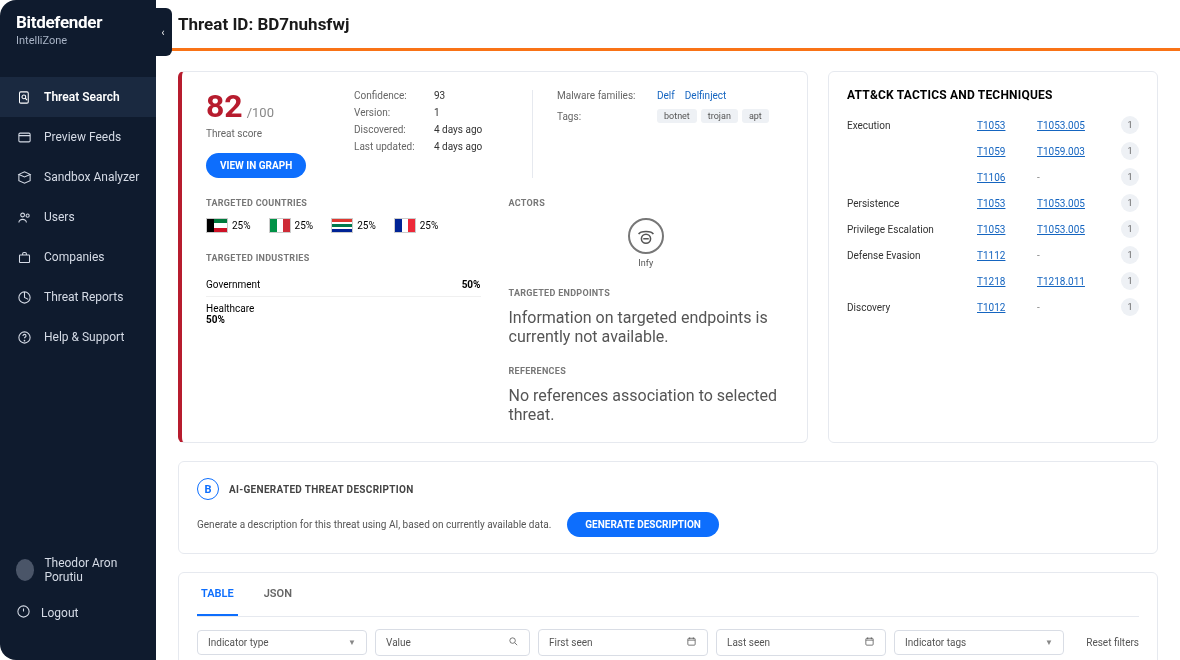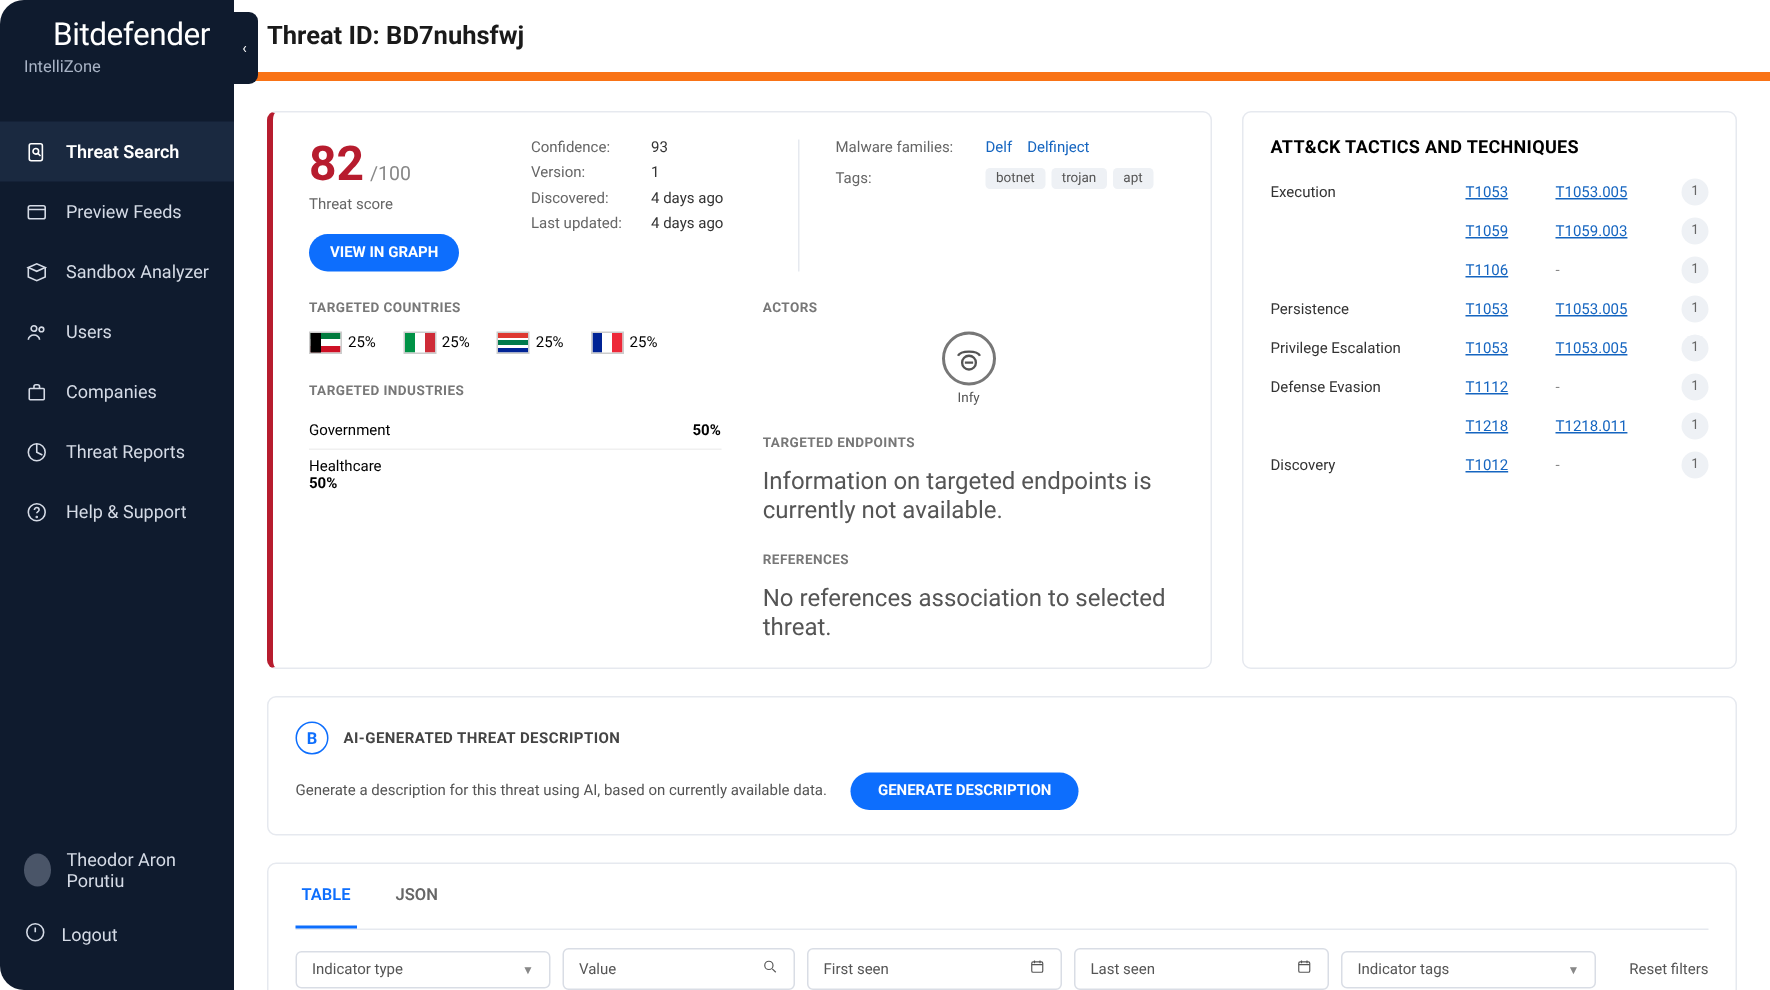--- a/index.html
+++ b/index.html
@@ -1,30 +1,30 @@
 <!DOCTYPE html>
 <html><head>
 <meta charset="utf-8">
 <style>
 * { margin: 0; padding: 0; box-sizing: border-box; font-family: -apple-system, BlinkMacSystemFont, "Segoe UI", Roboto, sans-serif; }
 body { display: flex; width: 1180px; height: 660px; background: #fff; border-radius: 16px; overflow: hidden; }
 .sidebar { width: 156px; background: #0f1b2e; color: #fff; display: flex; flex-direction: column; position: relative; }
 .brand { padding: 12px 16px 10px; }
-.brand-name { font-size: 21px; font-weight: 400; letter-spacing: -0.3px; text-align: right; }
+.brand-name { font-size: 17px; font-weight: 700; letter-spacing: -0.3px; }
 .brand-sub { font-size: 11px; color: #a8b3c5; margin-top: 2px; }
 .collapse-btn { position: absolute; top: 8px; right: -16px; width: 18px; height: 48px; background: #0f1b2e; color: #fff; border-radius: 0 6px 6px 0; display: flex; align-items: center; justify-content: center; cursor: pointer; font-size: 10px; }
 .nav { margin-top: 20px; flex: 1; }
 .nav-item { display: flex; align-items: center; gap: 12px; padding: 12px 16px; font-size: 12px; color: #d5dbe6; cursor: pointer; }
 .nav-item.active { background: #1a2940; color: #fff; font-weight: 600; }
 .nav-item .icon { width: 16px; height: 16px; display: inline-flex; align-items: center; justify-content: center; }
-.sidebar-footer { padding-bottom: 18px; }
+.sidebar-footer { padding-bottom: 28px; }
 .user-row, .logout-row { display: flex; align-items: center; gap: 10px; padding: 10px 16px; font-size: 12px; color: #d5dbe6; cursor: pointer; }
 .avatar { width: 22px; height: 22px; border-radius: 50%; background: #4a5568; display: inline-block; }
 .main { flex: 1; display: flex; flex-direction: column; overflow: hidden; }
-.header { padding: 14px 22px; border-bottom: 6px solid #f97316; }
+.header { padding: 14px 22px; border-bottom: 3px solid #f97316; }
 .header h1 { font-size: 17px; font-weight: 700; color: #1a1a1a; }
 .content { flex: 1; overflow-y: auto; padding: 20px 22px; display: flex; flex-direction: column; gap: 18px; }
 .top-row { display: flex; gap: 20px; align-items: stretch; }
 .threat-card { flex: 1; border: 1px solid #e6e9ef; border-left: 4px solid #b71c2e; border-radius: 6px; padding: 18px 24px; display: flex; gap: 28px; }
 .score-col { min-width: 120px; }
 .score { font-size: 32px; font-weight: 700; color: #b71c2e; line-height: 1; }
 .score-denom { font-size: 13px; color: #888; font-weight: 400; }
 .score-label { font-size: 10px; color: #666; margin-top: 6px; }
 .view-graph-btn { margin-top: 14px; background: #0d6efd; color: #fff; border: none; border-radius: 18px; padding: 7px 14px; font-size: 10px; font-weight: 700; cursor: pointer; }
 .meta-col { min-width: 150px; font-size: 10px; }

